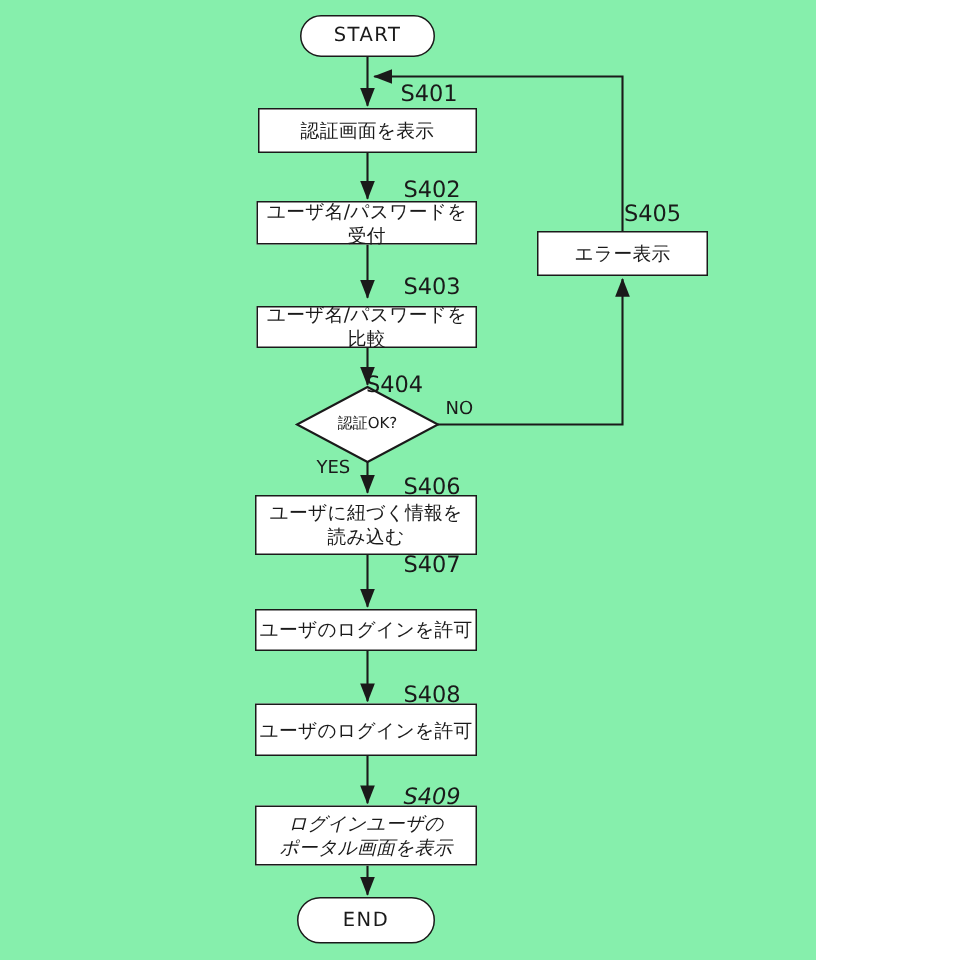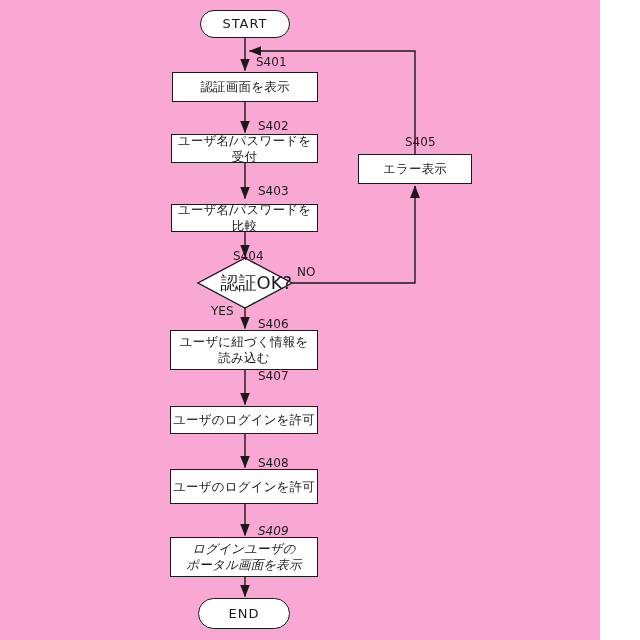--- a/index.html
+++ b/index.html
@@ -3,23 +3,23 @@
 <meta charset="utf-8">
 <style>
   html, body {
     margin: 0;
     padding: 0;
     background: #ffffff;
     font-family: "DejaVu Sans", sans-serif;
   }
   .stage {
     position: relative;
-    width: 600px;
+    width: 544px;
     height: 640px;
-    background: #f9a8d4;
+    background: #86efac;
     overflow: hidden;
     color: #1a1a1a;
   }
   .connectors {
     position: absolute;
     left: 0;
     top: 0;
     width: 640px;
     height: 640px;
   }
@@ -51,29 +51,29 @@
   .node-s407  { left: 170px; top: 406px; width: 148px; height: 28px; }
   .node-s408  { left: 170px; top: 469px; width: 148px; height: 35px; }
   .node-s409  { left: 170px; top: 537px; width: 148px; height: 40px; font-style: italic; }
   .node-end   { left: 198px; top: 598px; width: 92px;  height: 31px; border-radius: 15.5px; }
 
   .decision-text {
     position: absolute;
     left: 198px;
     top: 276px;
     width: 94px;
-    text-align: right;
-    font-size: 18px;
+    text-align: center;
+    font-size: 10px;
     line-height: 14px;
   }
   .step-label {
     position: absolute;
     width: 60px;
-    text-align: left;
-    font-size: 12px;
+    text-align: center;
+    font-size: 15px;
     line-height: 13px;
   }
   .lbl-s401 { left: 256px; top: 56px;  }
   .lbl-s402 { left: 258px; top: 120px; }
   .lbl-s403 { left: 258px; top: 185px; }
   .lbl-s404 { left: 233px; top: 250px; }
   .lbl-s405 { left: 405px; top: 136px; }
   .lbl-s406 { left: 258px; top: 318px; }
   .lbl-s407 { left: 258px; top: 370px; }
   .lbl-s408 { left: 258px; top: 457px; }

